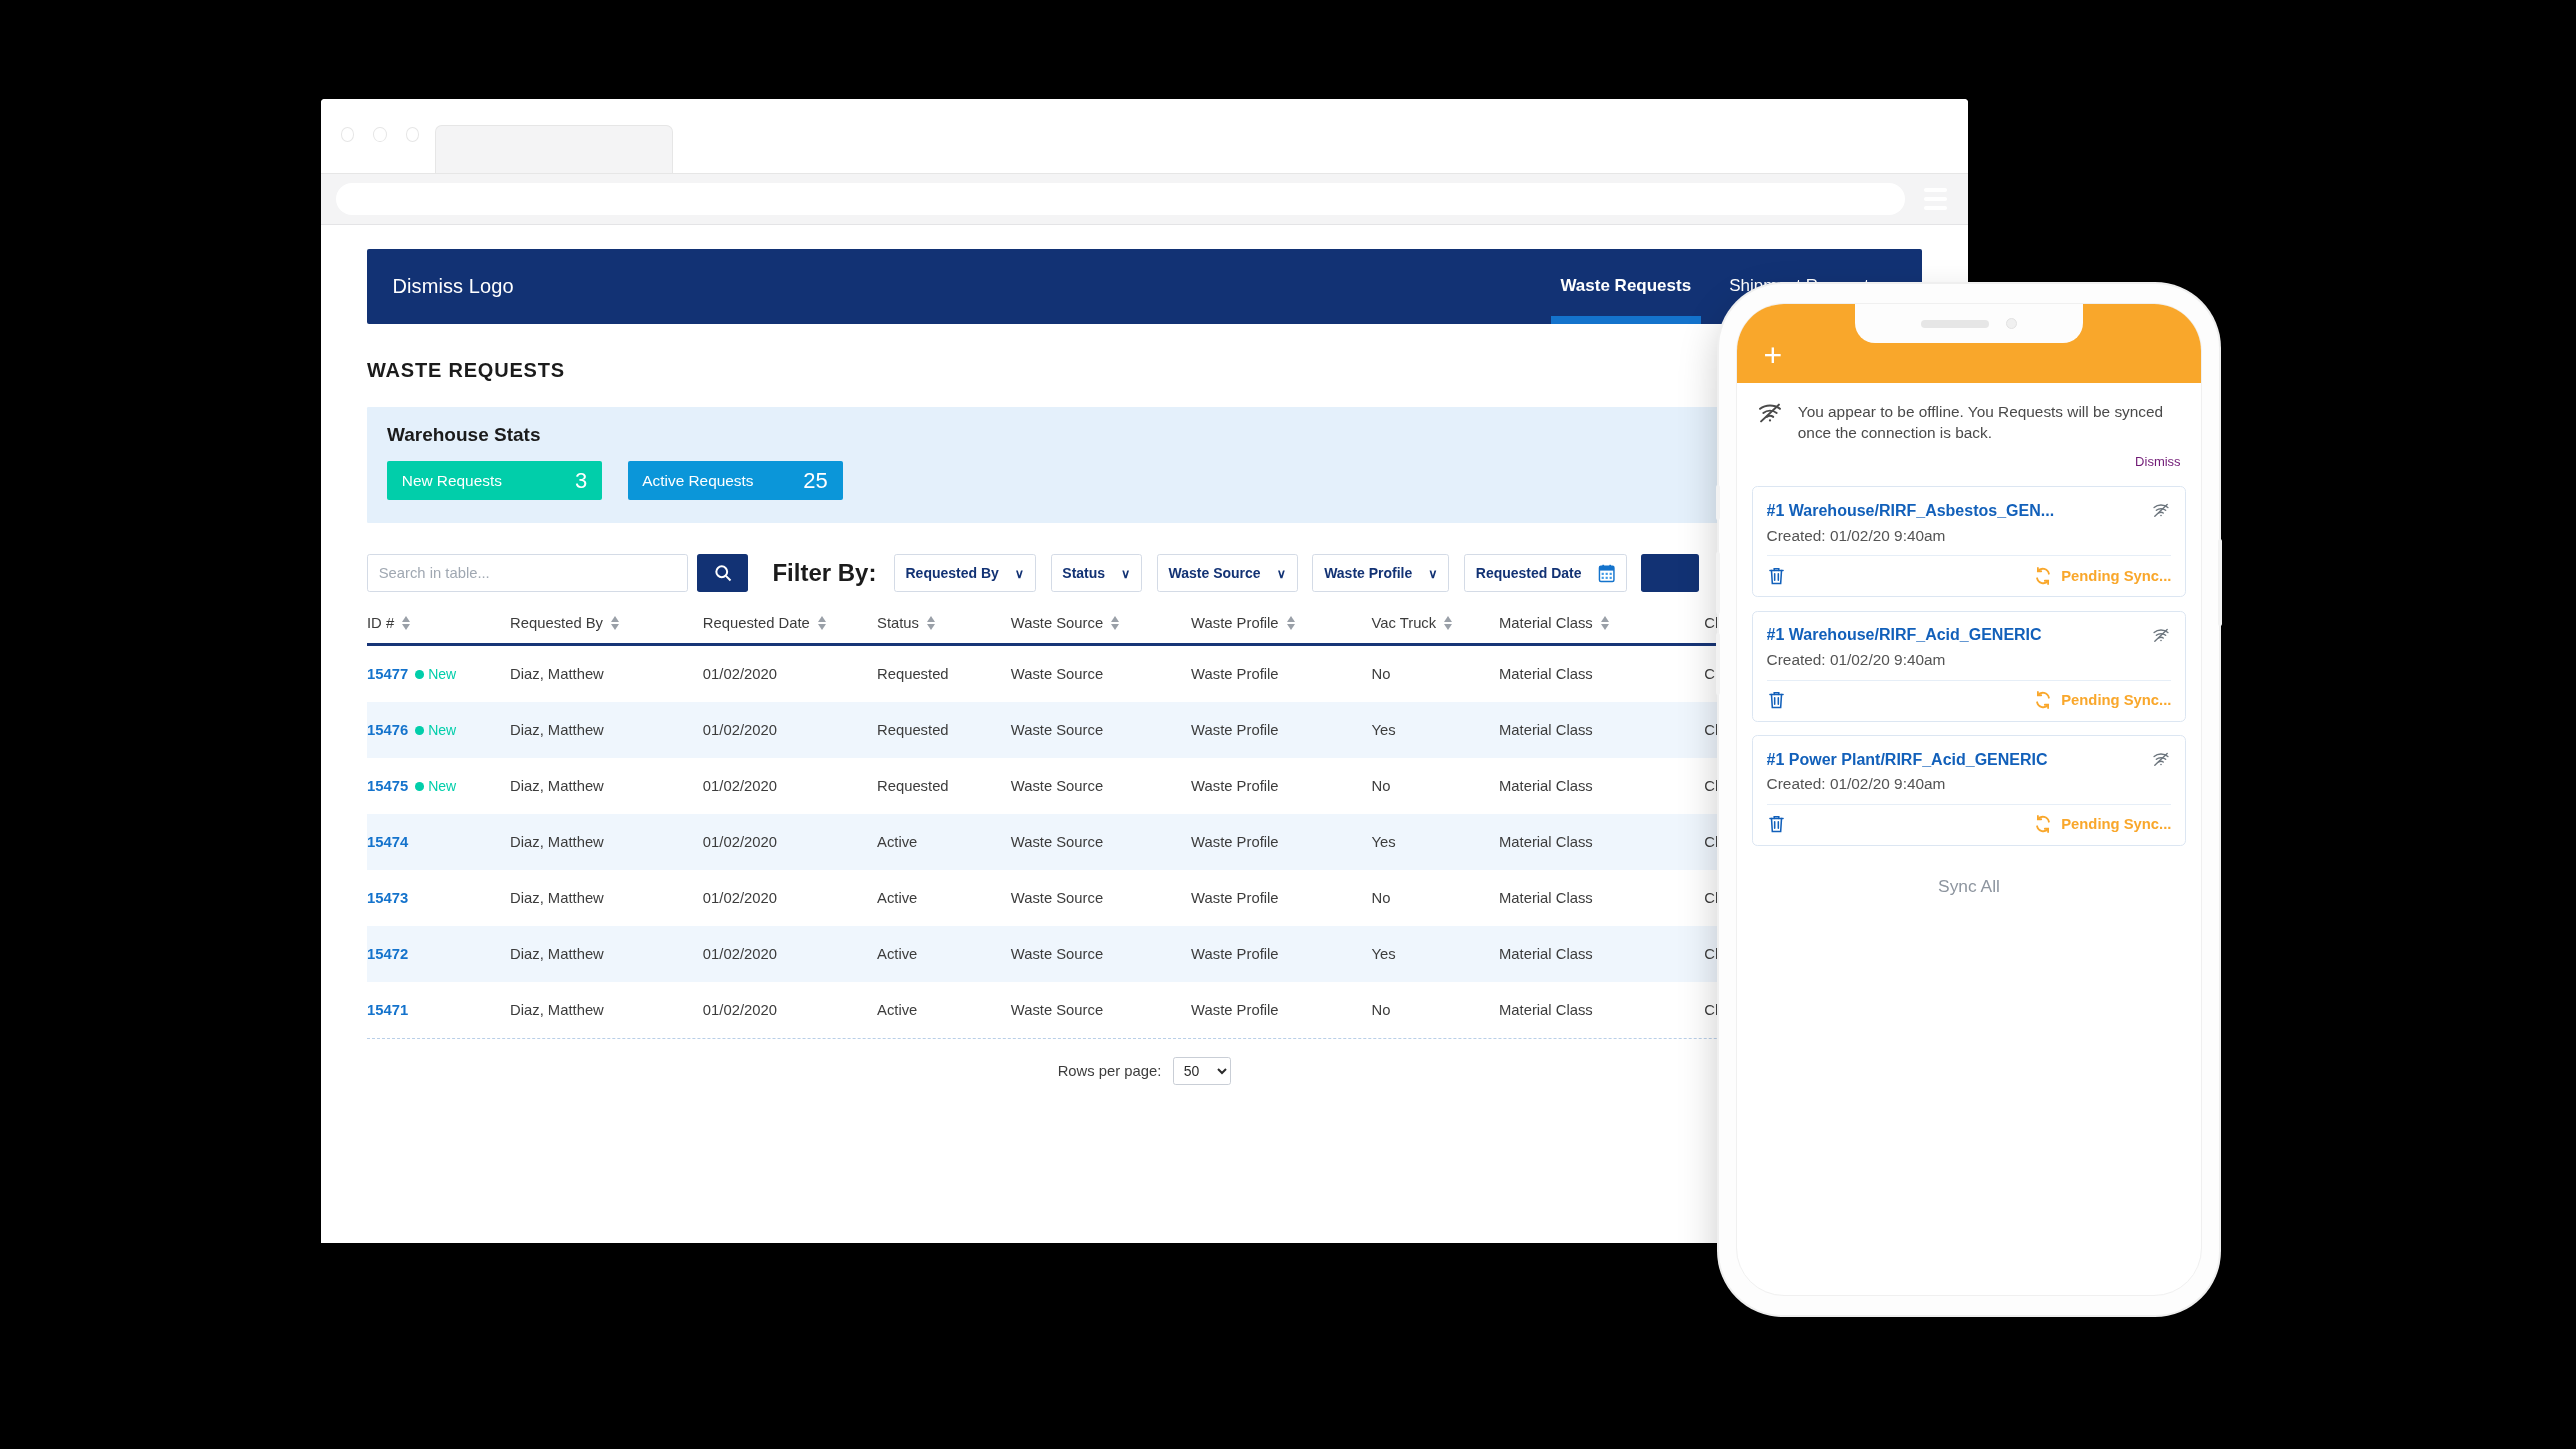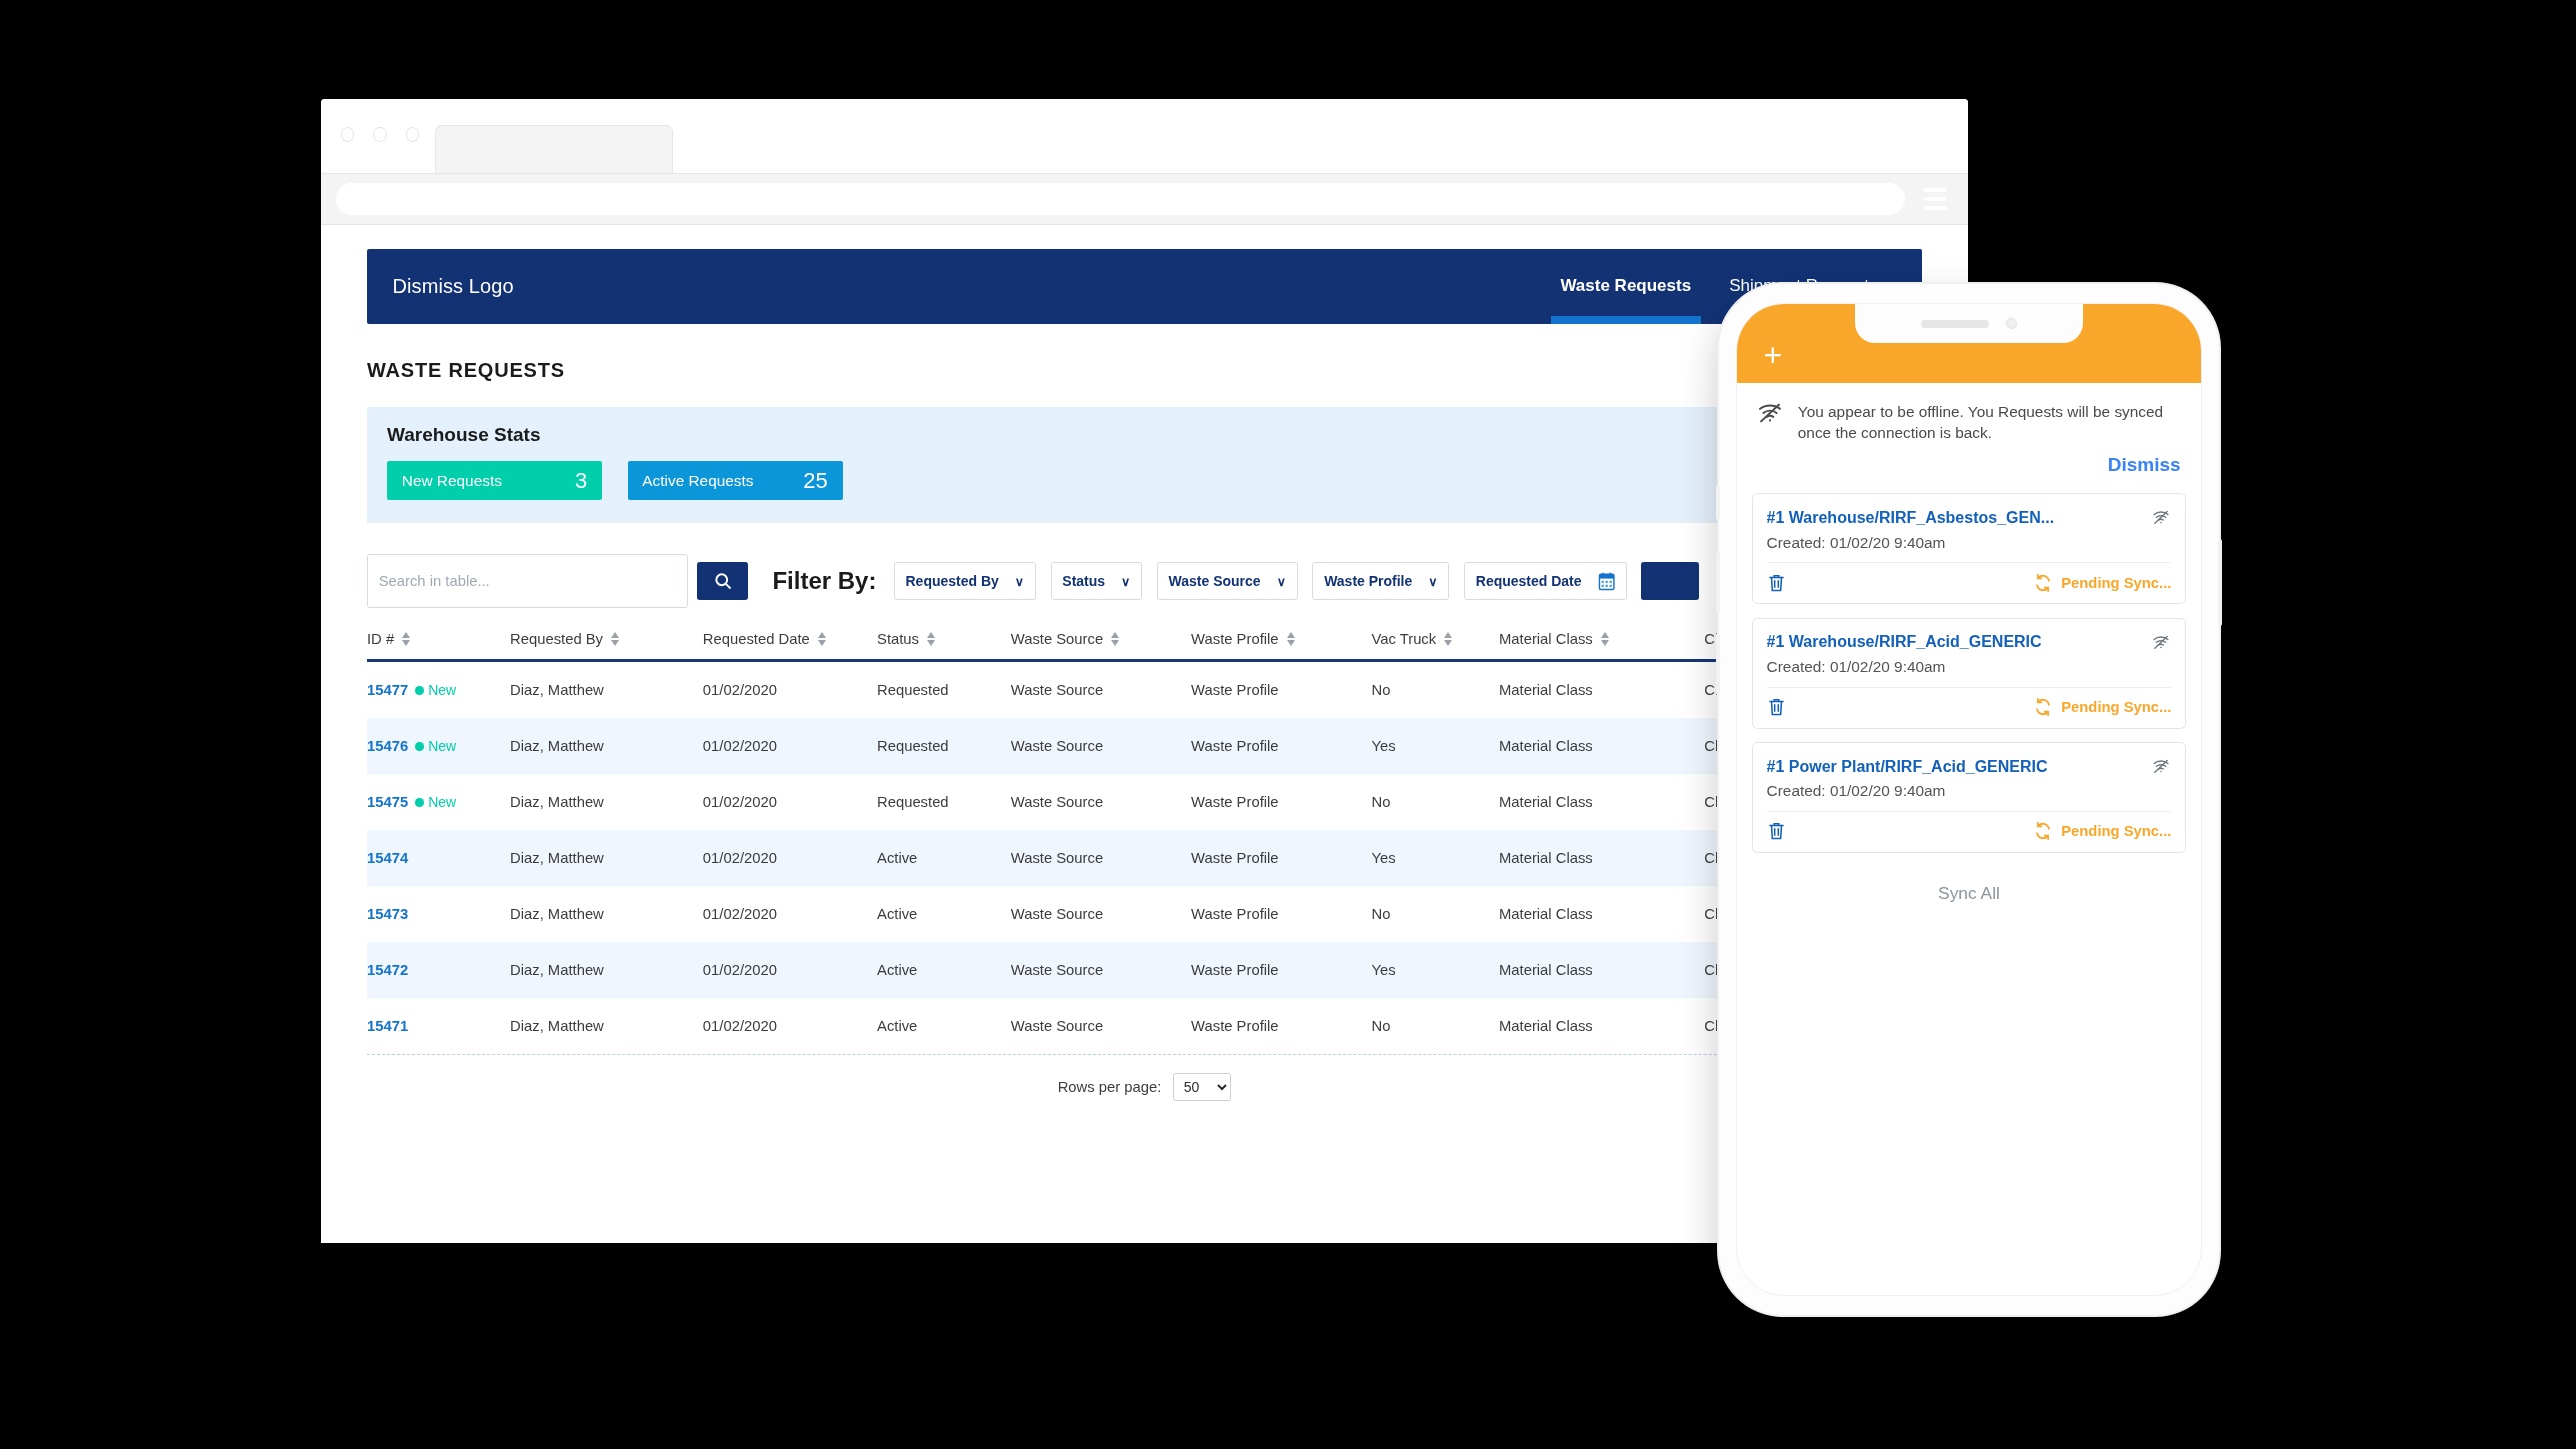--- a/index.html
+++ b/index.html
@@ -80,21 +80,21 @@
   .pill.green { background: #01ceaa; }
   .pill.blue { background: #0b96d9; }
   .pill-label { font-size: 15.4px; }
   .pill-value { font-size: 22px; }
 
   
   .filter-row {
     margin: 31px 46px 0 46px; display: flex; align-items: center;
   }
   .search-input {
-    width: 321px; height: 54px; border: 1px solid #d4dbe6; border-radius: 2.7px;
+    width: 321px; height: 38px; border: 1px solid #d4dbe6; border-radius: 2.7px;
     padding: 0 10.7px; font-size: 14.8px; color: #8d959f; font-family: "Liberation Sans", sans-serif;
     background: #ffffff; outline: none;
   }
   .search-input::placeholder { color: #a0a8b2; }
   .search-btn {
     width: 51px; height: 38px; margin-left: 9.4px; background: #123274;
     border: none; border-radius: 2.7px; display: flex; align-items: center; justify-content: center;
   }
   .filter-label { margin-left: 24px; font-size: 24px; font-weight: bold; color: #1b1b1b; }
   .filters { display: flex; gap: 14.8px; margin-left: 17.4px; }
@@ -172,21 +172,21 @@
     display: flex; align-items: flex-start;
   }
   .ph-header-txt { flex: 1; text-align: center; }
   .ph-title { font-size: 22px; font-weight: bold; color: #1b1b1b; }
   .ph-sub { font-size: 14.8px; color: #1f1f1f; margin-top: 4px; }
   .plus-btn { color: #ffffff; font-size: 32px; line-height: 25.5px; font-weight: 300; width: 31px; text-align: center; }
 
   .offline-banner { padding: 17.4px 19px 10.7px 19px; display: flex; gap: 13.4px; align-items: flex-start; }
   .offline-text { font-size: 15.4px; color: #4a4a4a; line-height: 1.38; }
   .dismiss-row { text-align: right; padding: 0 20px 13.4px 20px; }
-  .dismiss { color: #3b82f6; font-size: 19px; font-weight: bold; }
+  .dismiss { color: #701a75; font-size: 13px; font-weight: normal; }
 
   .cards { padding: 4px 14.8px 0 14.8px; display: flex; flex-direction: column; gap: 13.4px; }
   .card { border: 1px solid #dce6f2; border-radius: 5.4px; padding: 13.4px 13.4px 10.7px 13.4px; background: #ffffff; }
   .card-top { display: flex; align-items: center; gap: 6.7px; }
   .card-title { flex: 1; color: #1260ba; font-weight: bold; font-size: 16px; line-height: 1.2; white-space: nowrap; overflow: hidden; text-overflow: ellipsis; }
   .card-created { font-size: 15.4px; color: #545454; margin-top: 6.7px; }
   .card-div { height: 1px; background: #e6eef7; margin: 10.7px 0 9.4px 0; }
   .card-actions { display: flex; align-items: center; }
   .pending { margin-left: auto; display: flex; align-items: center; gap: 8px; color: #f9a72b; font-size: 14.8px; font-weight: bold; }
   .sync-all { text-align: center; padding: 29.5px 0; color: #8d959f; font-size: 17.4px; }

